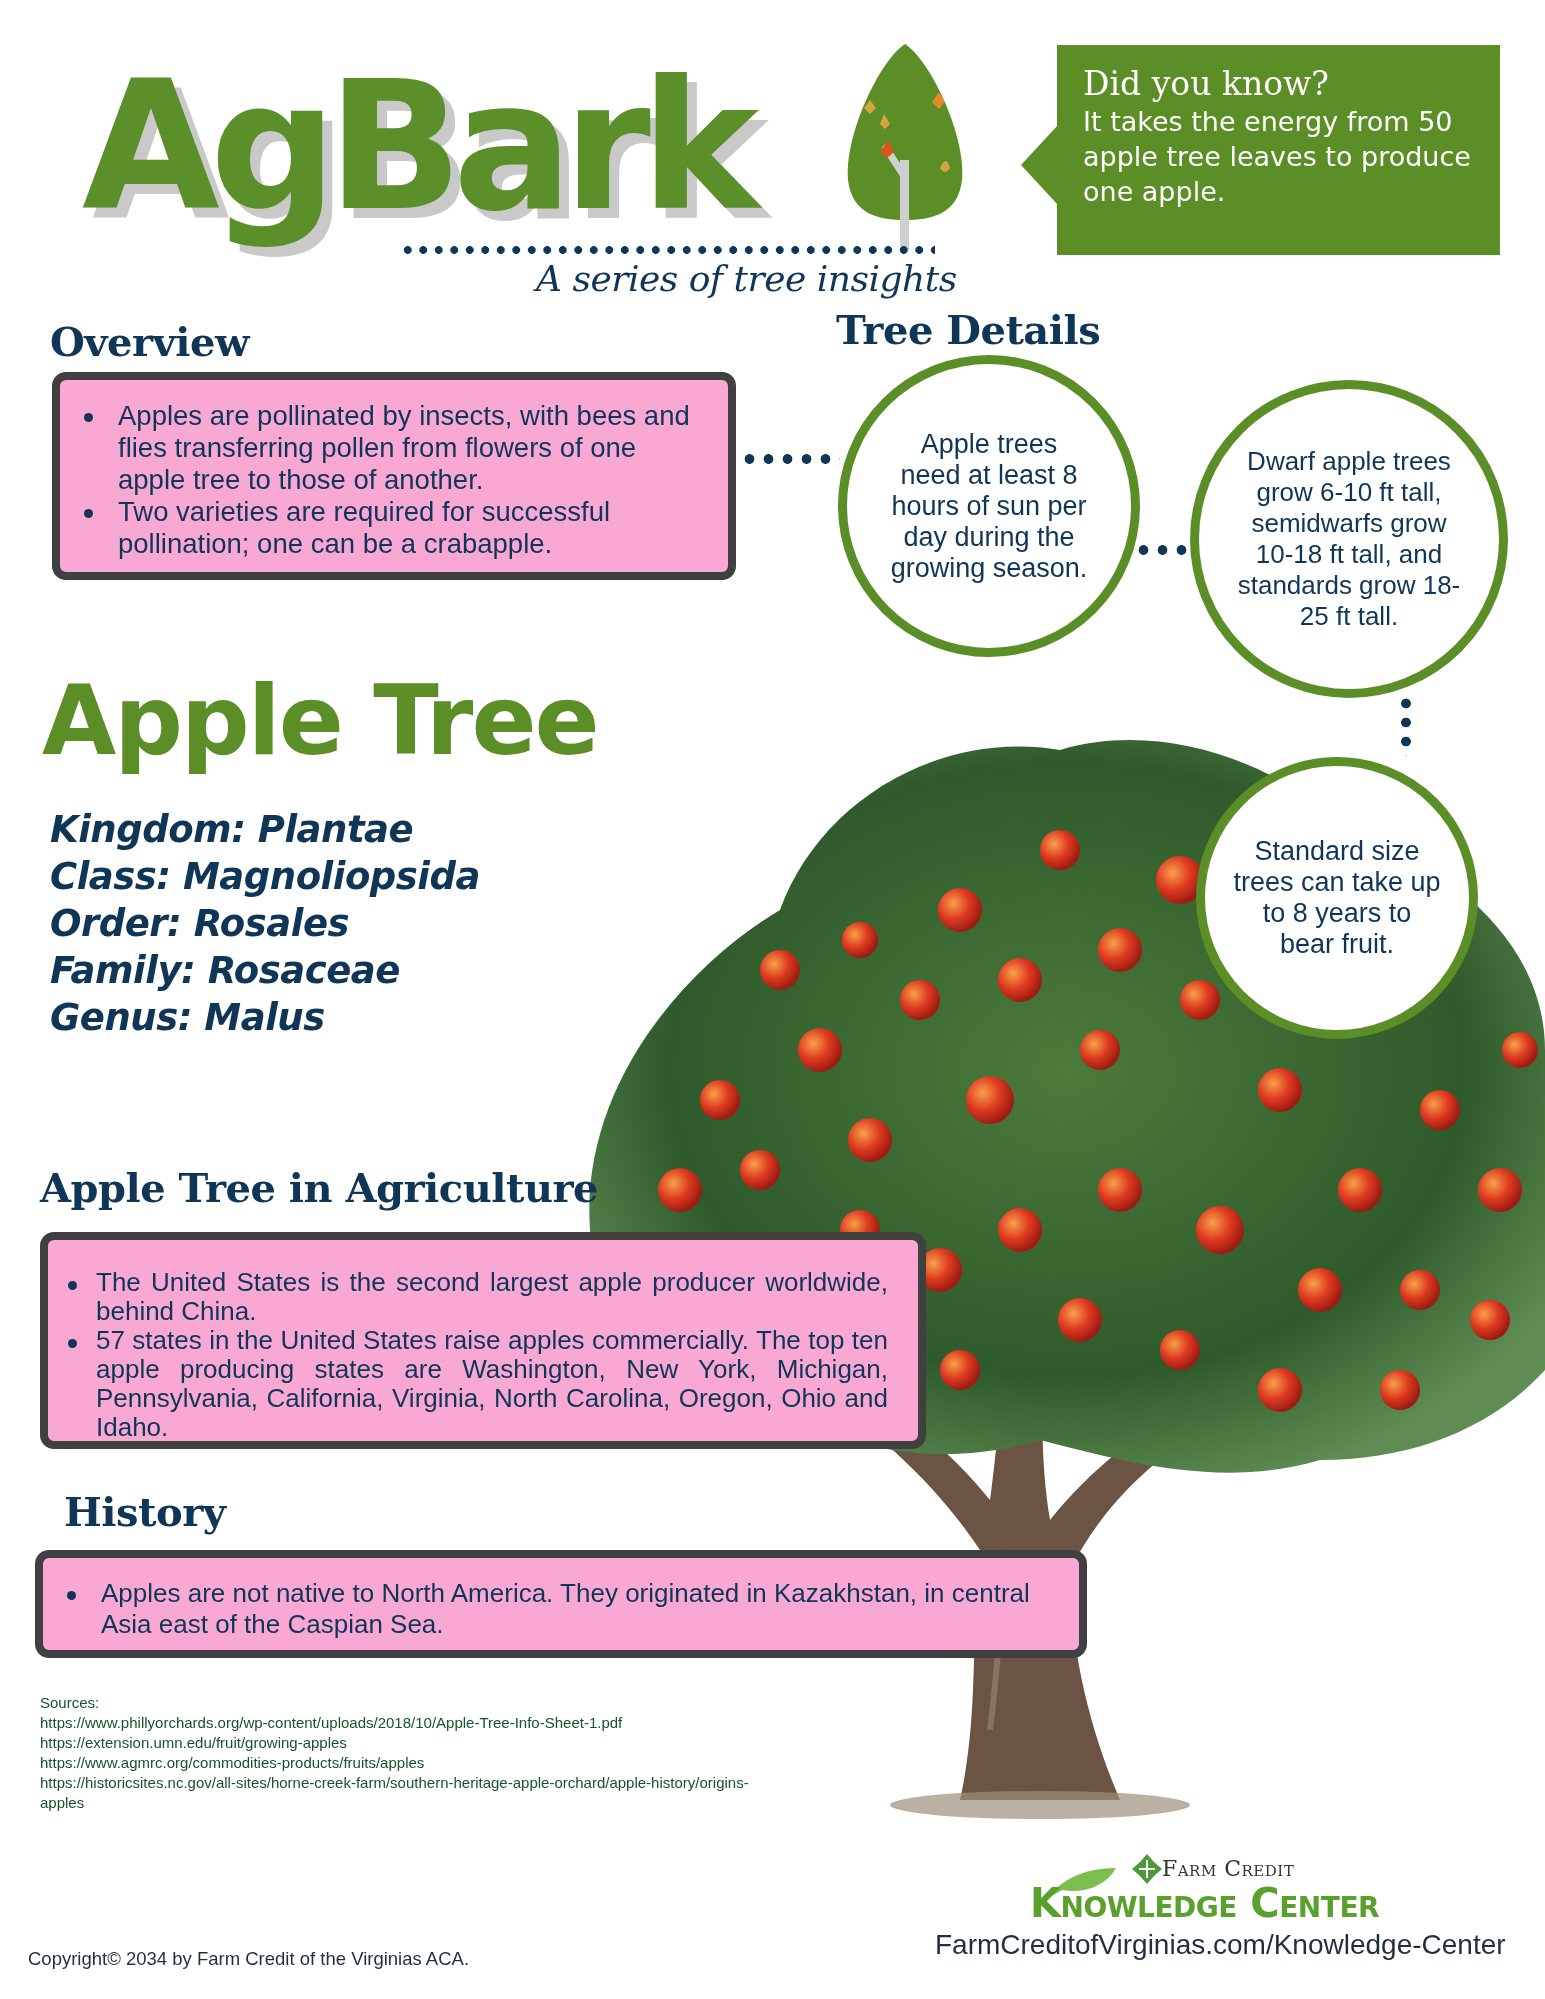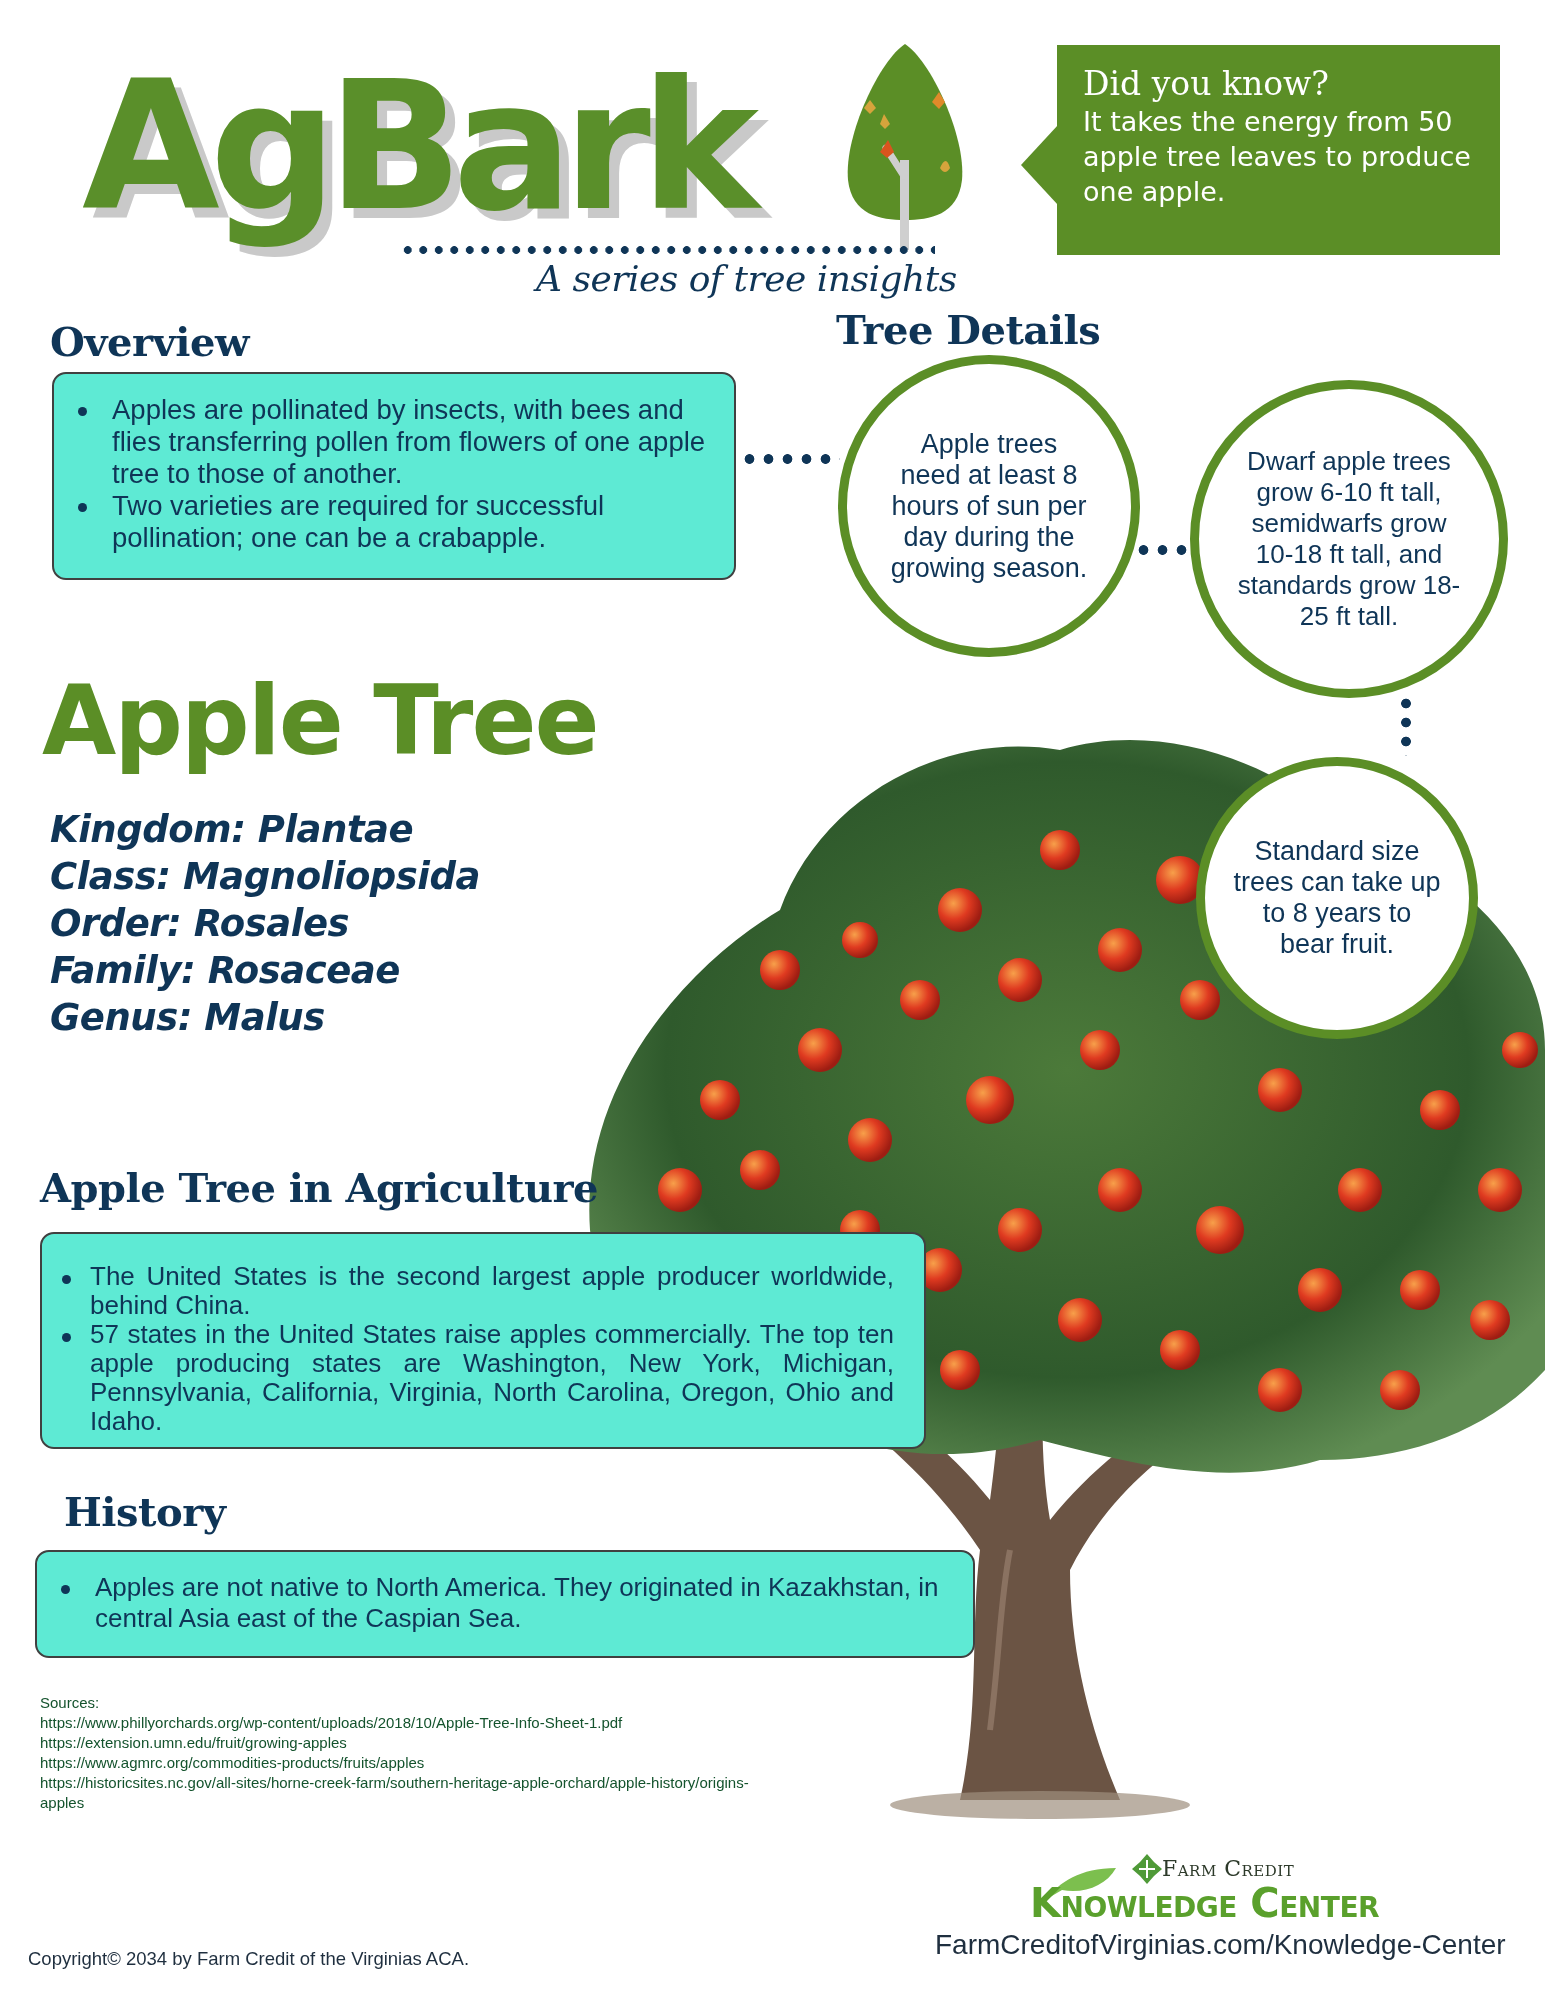--- a/index.html
+++ b/index.html
@@ -45,40 +45,40 @@
   .callout-body { font-family: "DejaVu Sans", sans-serif; font-size: 27px; line-height: 1.3; }
 
   
   .section-heading {
     font-family: "DejaVu Serif", serif; font-weight: bold;
     color: #0f3557; font-size: 40px; letter-spacing: -0.5px;
   }
 
   
   .green-box {
-    border: 2px solid #404040; border-radius: 14px; background: #5eead4;
+    border: 8px solid #404040; border-radius: 14px; background: #f9a8d4;
   }
   .green-box ul { list-style: none; }
   .green-box li {
     position: relative; padding-left: 48px;
     font-family: "Liberation Sans", sans-serif; color: #0f3557;
   }
   .green-box li::before {
     content: ""; position: absolute; left: 14px; top: 13px;
     width: 9px; height: 9px; border-radius: 50%; background: #0f3557;
   }
 
   .overview-box { left: 52px; top: 372px; width: 684px; height: 208px; padding: 20px 20px 0 10px; }
   .overview-box li { font-size: 27.5px; line-height: 32px; }
 
   .agri-box { left: 40px; top: 1232px; width: 886px; height: 217px; padding: 28px 30px 0 0; }
   .agri-box li { font-size: 26px; line-height: 29px; text-align: justify; }
   .agri-box li::before { left: 20px; }
 
-  .history-box { left: 35px; top: 1550px; width: 940px; height: 108px; padding: 20px 30px 0 10px; }
+  .history-box { left: 35px; top: 1550px; width: 1052px; height: 108px; padding: 20px 30px 0 10px; }
   .history-box li { font-size: 26px; line-height: 31px; }
 
   
   .circle {
     border: 9px solid #5b8e26; border-radius: 50%; background: #ffffff;
     display: flex; align-items: center; justify-content: center; text-align: center;
     font-family: "Liberation Sans", sans-serif; color: #0f3557;
   }
   .circle span { display: block; }
   .circle-1 { left: 838px; top: 355px; width: 302px; height: 302px; padding: 0 40px; font-size: 27px; line-height: 31px; }

